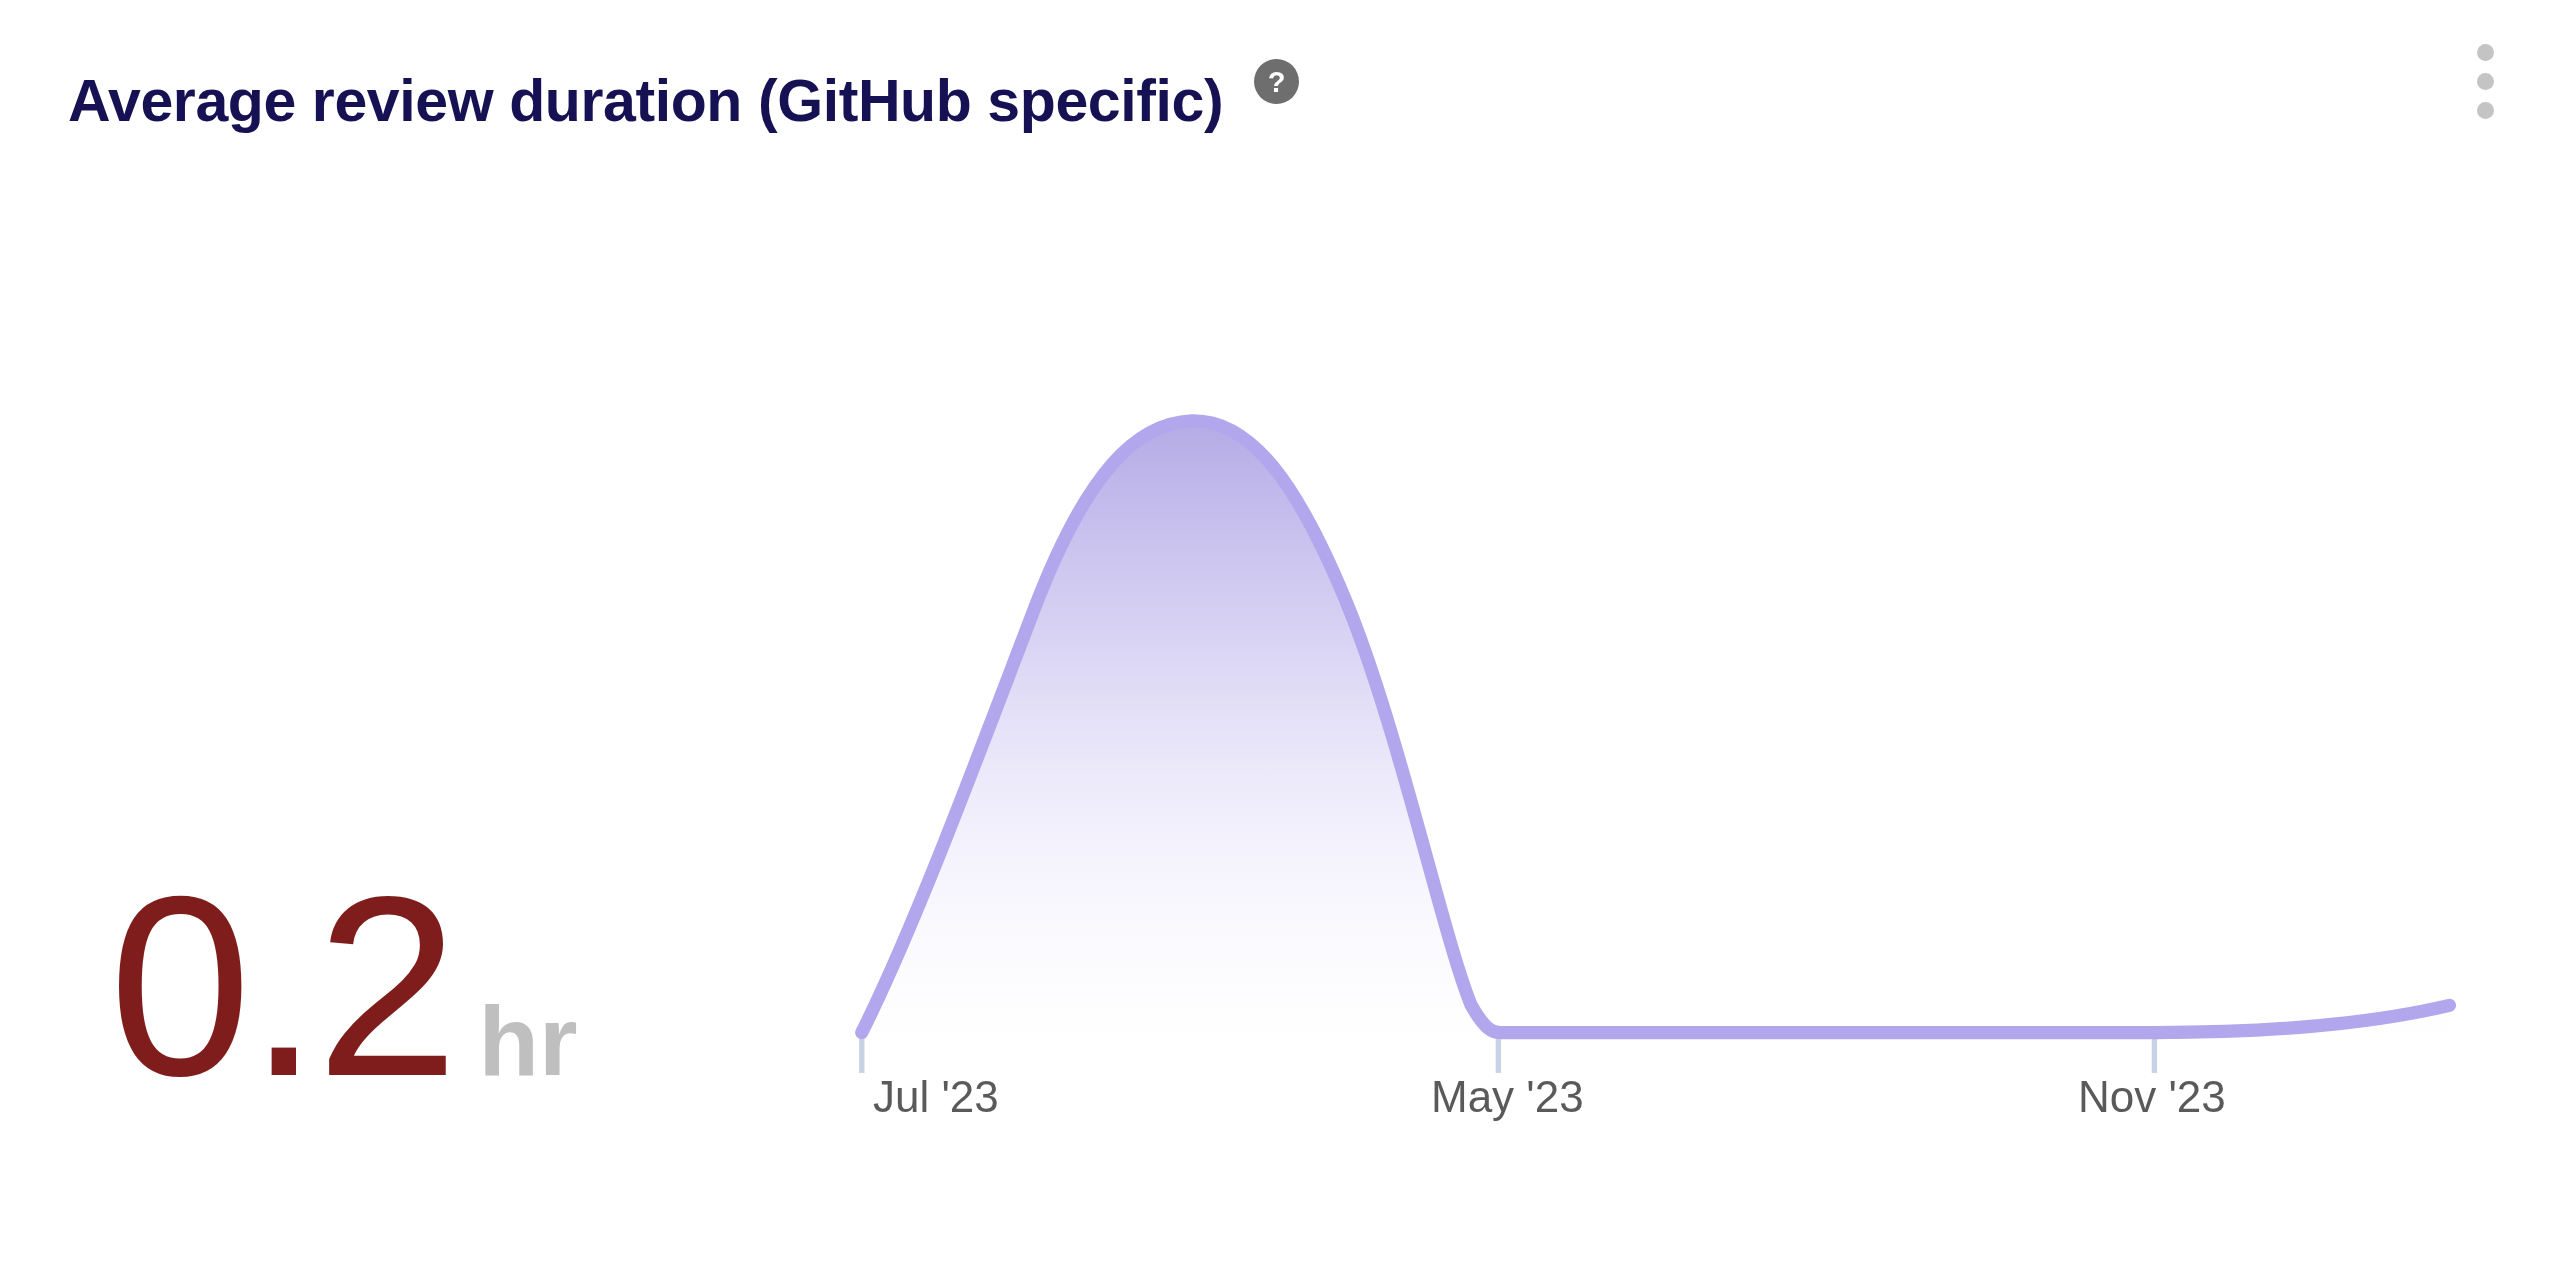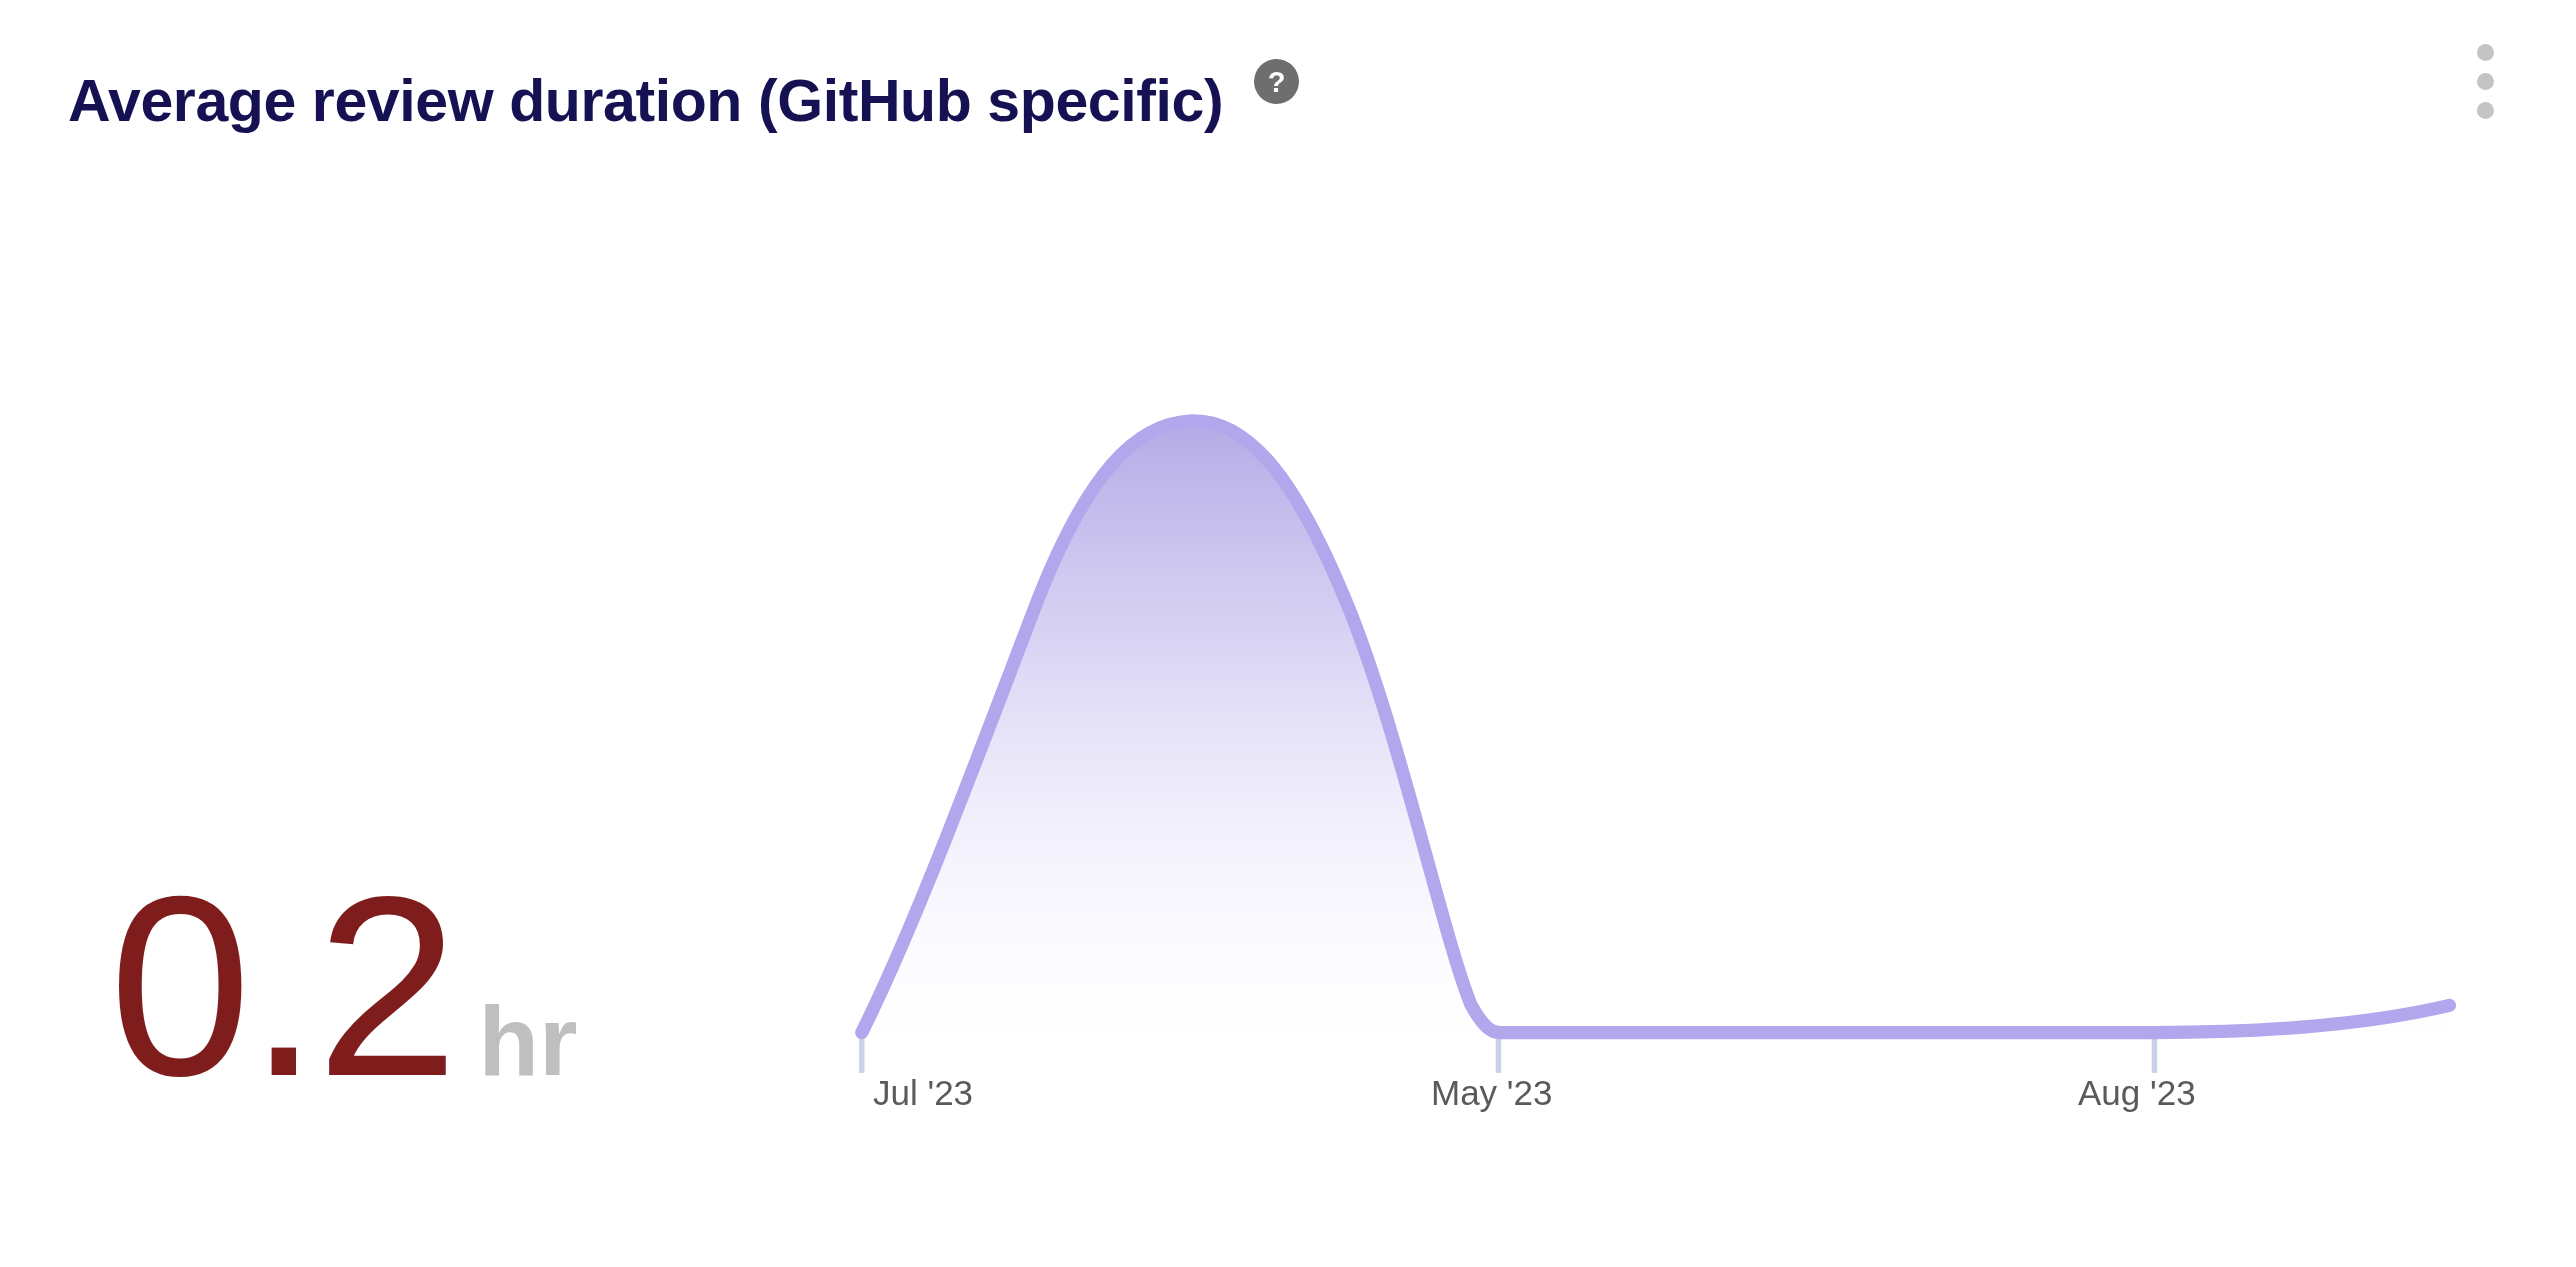--- a/index.html
+++ b/index.html
@@ -134,21 +134,21 @@
   .axis-labels {
     position: absolute;
     left: 0;
     top: 0;
     width: 2576px;
     height: 1267px;
   }
   .axis-label {
     position: absolute;
     top: 1075px;
-    font-size: 35px;
+    font-size: 44px;
     color: #5a5a5a;
     white-space: nowrap;
     line-height: 1;
   }
 </style>
 </head>
 <body>
 
 <div class="card">
 
@@ -203,21 +203,21 @@
                C 1610 540, 1672 620, 1740 790
                C 1805 955, 1860 1210, 1895 1295
                C 1912 1325, 1922 1330, 1932 1330
                L 2775 1330
                C 2900 1330, 3040 1322, 3155 1295"></path>
     </svg>
 
     <div class="axis-labels">
       <div class="axis-label" style="left:873px;">Jul '23</div>
       <div class="axis-label" style="left:1431px;">May '23</div>
-      <div class="axis-label" style="left:2078px;">Aug '23</div>
+      <div class="axis-label" style="left:2078px;">Nov '23</div>
     </div>
   </div>
 
   <div class="value-block">
     <span class="value-number">0.2</span>
     <span class="value-unit">hr</span>
   </div>
 
 </div>
 

